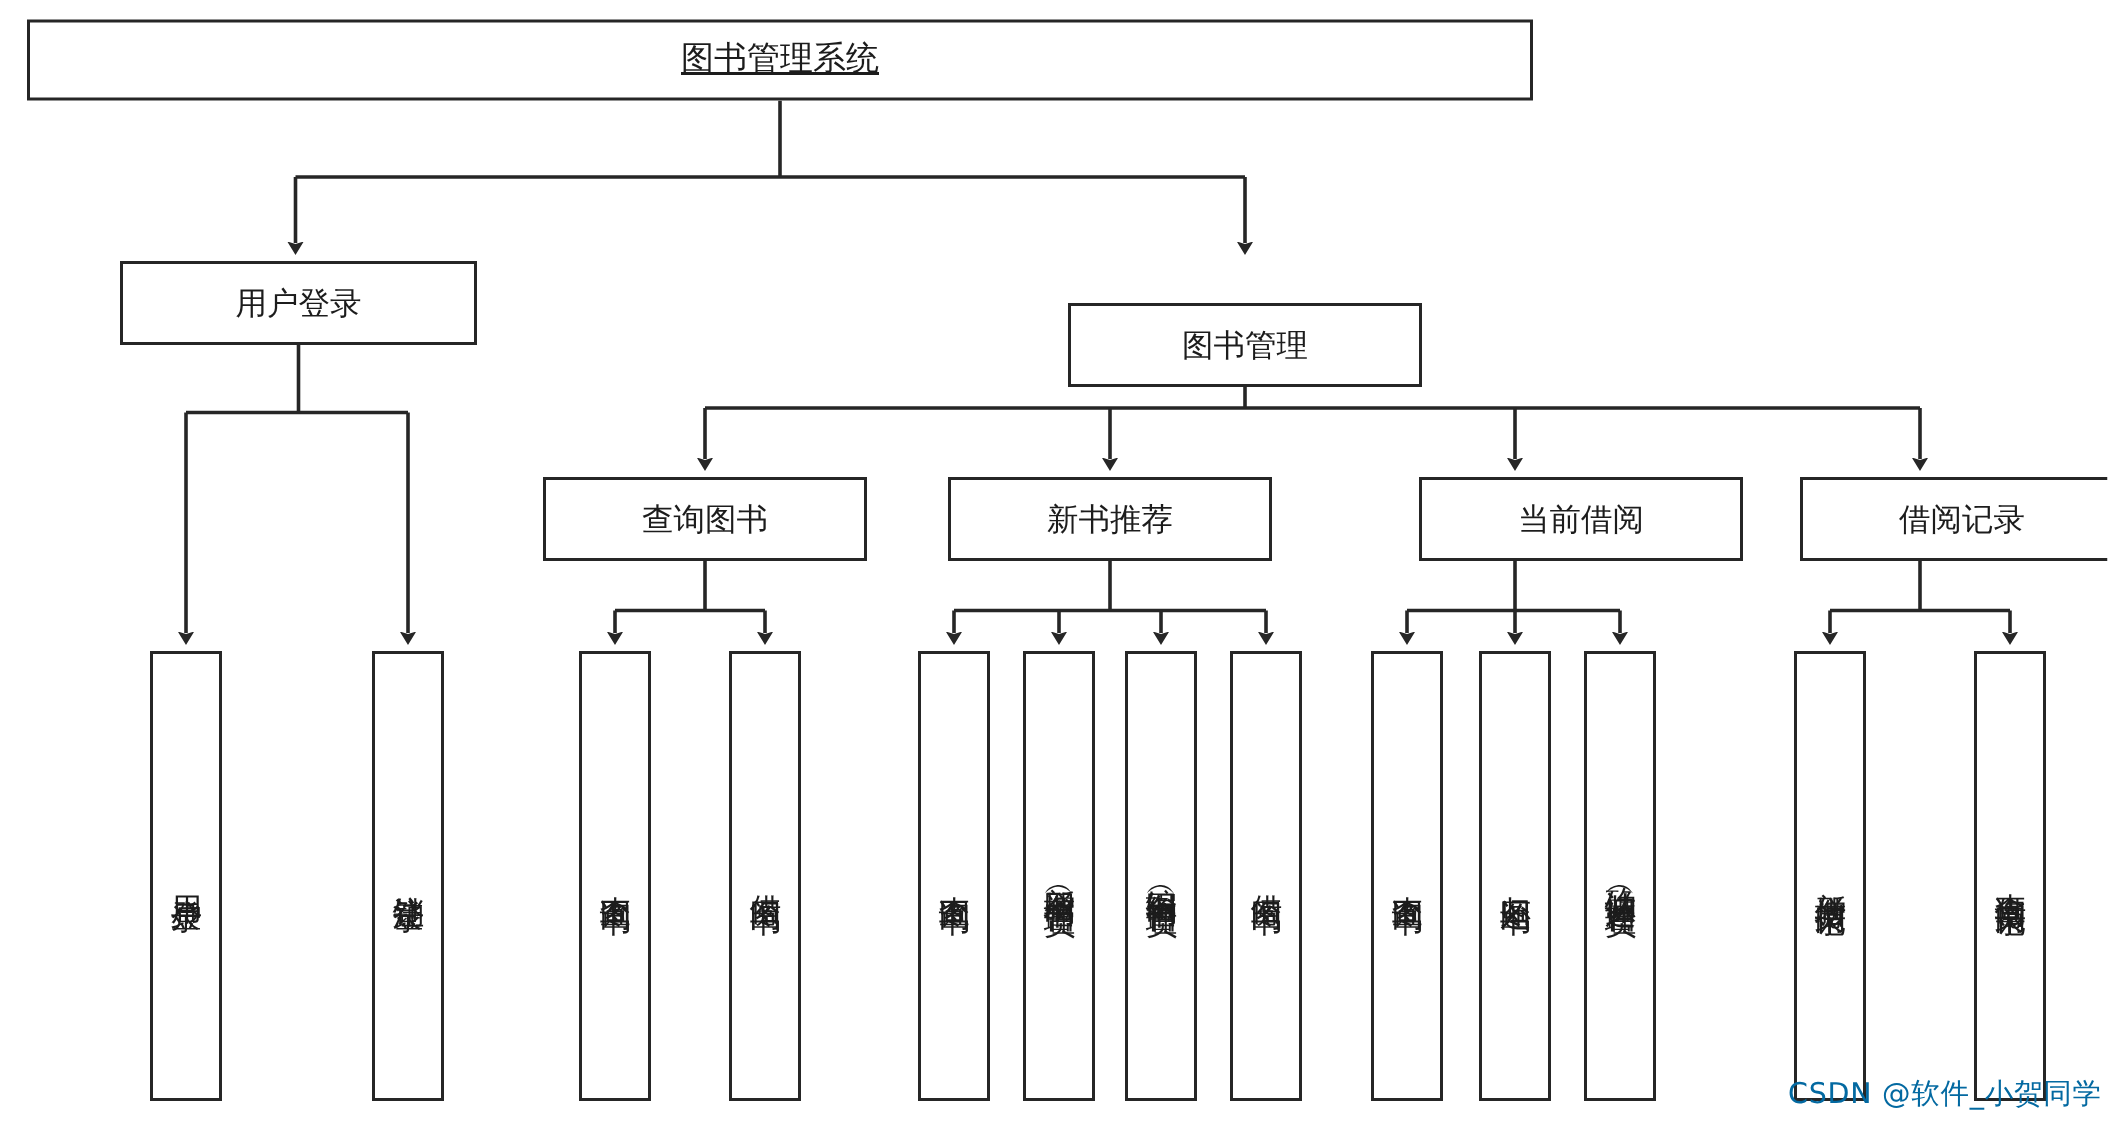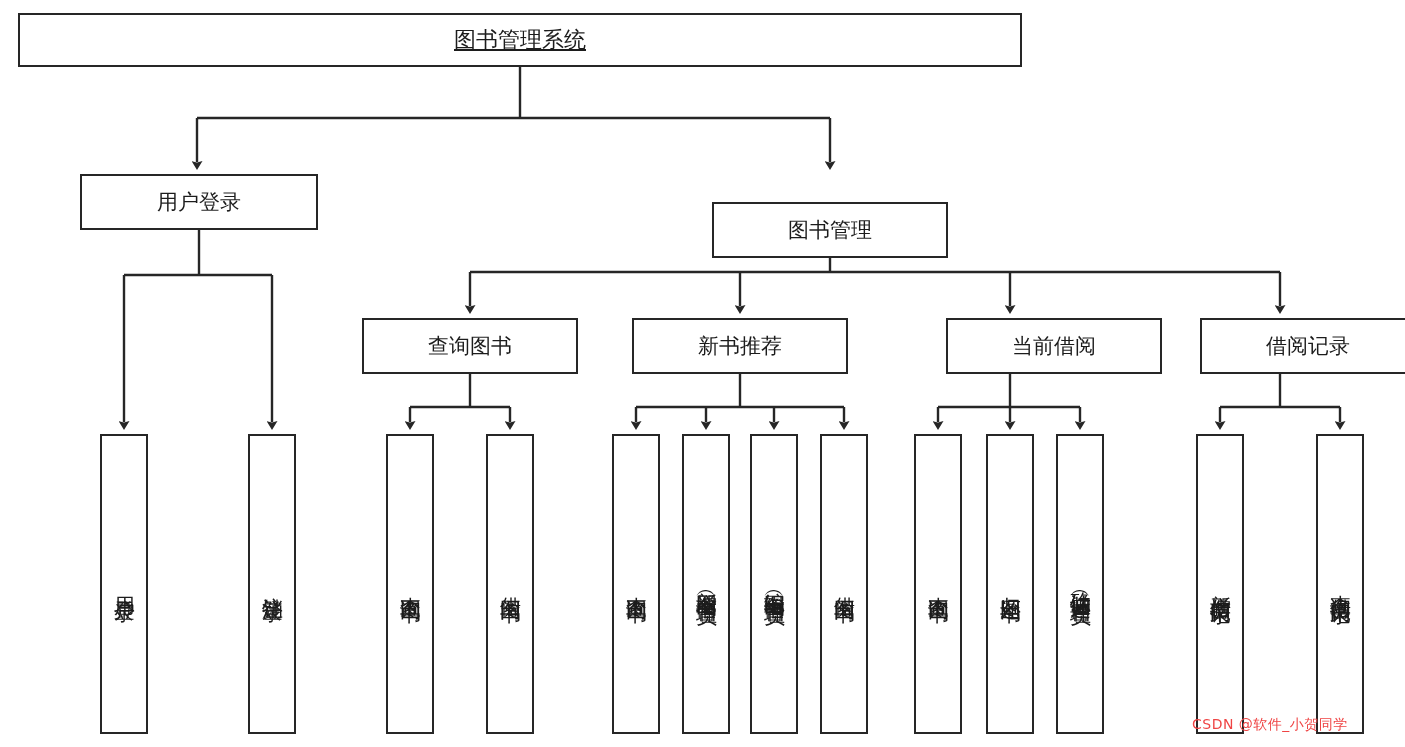--- a/index.html
+++ b/index.html
@@ -53,22 +53,22 @@
     padding-bottom: 4px;
   }
   .node.v .vtxt {
     writing-mode: vertical-rl;
     text-orientation: upright;
     display: block;
     white-space: nowrap;
   }
   .watermark {
     position: absolute;
-    color: #ef4444;
-    font-size: 14px;
+    color: #0369a1;
+    font-size: 19px;
     white-space: nowrap;
     letter-spacing: 0.5px;
   }
 </style>
 </head>
 <body>
 
 <div id="canvas">
 
   <svg id="wires" viewBox="0 0 1405 747" xmlns="http://www.w3.org/2000/svg">

